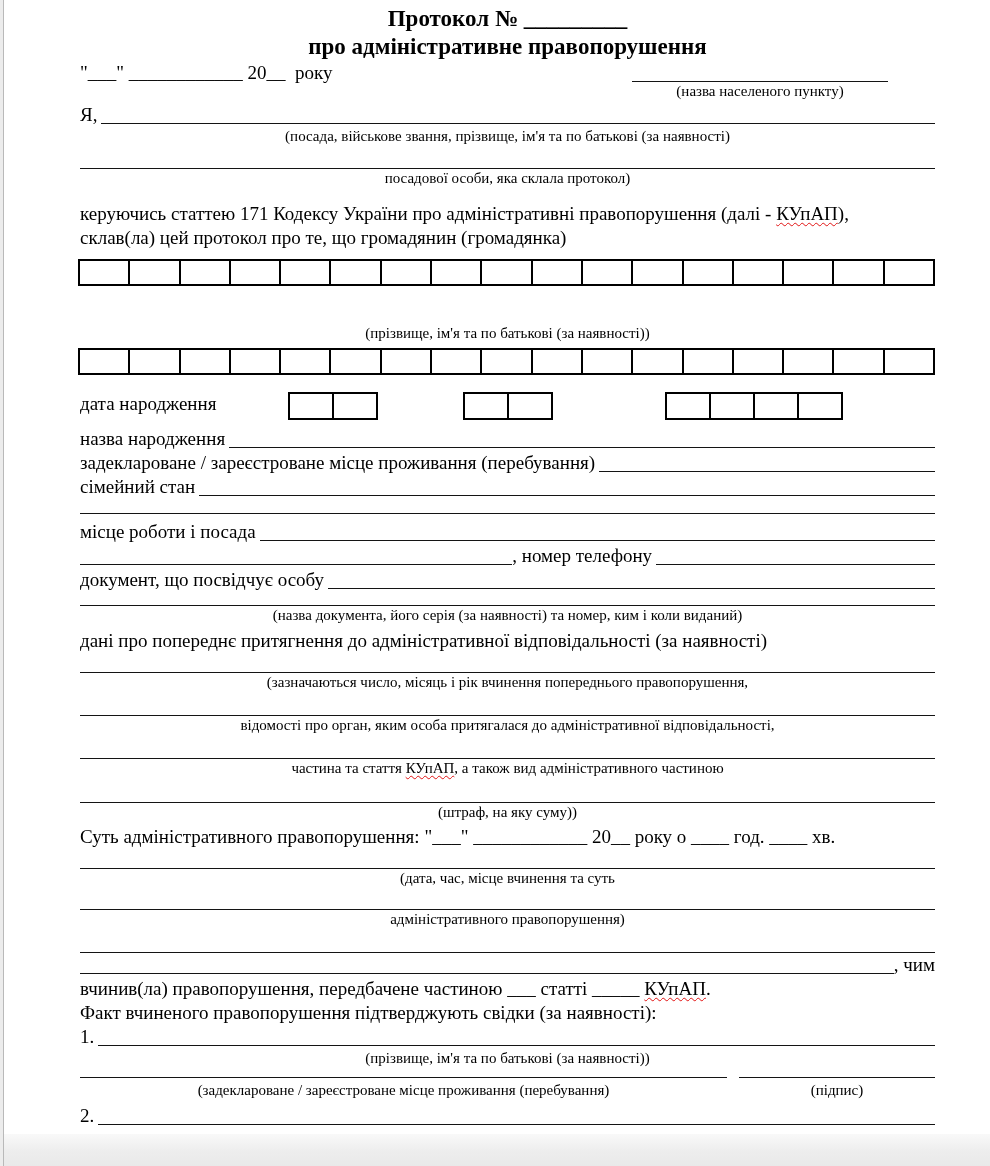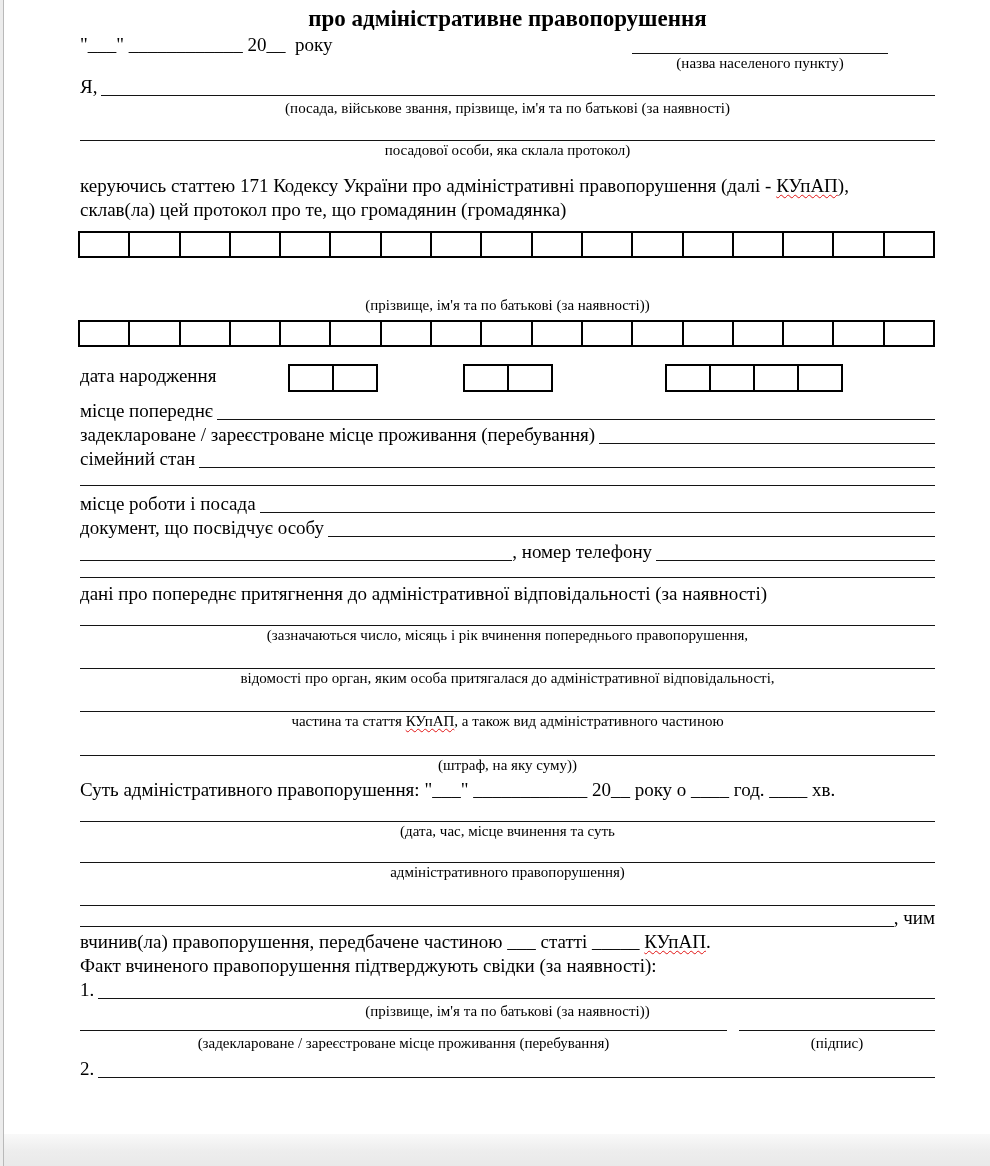--- a/index.html
+++ b/index.html
@@ -67,20 +67,21 @@
   .nowrap{white-space:pre;}
 </style>
 </head>
 <body>
 
 <div class="viewport">
   <div class="left-edge"></div>
 
   <div class="page">
 
+    <div class="title">Протокол № _________</div>
     <div class="title">про адміністративне правопорушення</div>
 
     <div class="row-top">
       <span class="nowrap">"___" ____________ 20__  року</span>
       <div class="right-block">
         <div class="blank"></div>
         <div class="caption">(назва населеного пункту)</div>
       </div>
     </div>
 
@@ -149,47 +150,48 @@
         </div>
       <div class="dgroup" style="margin-left:112px;">
         <div class="dcell"></div>
       <div class="dcell"></div>
           <div class="dcell"></div>
           <div class="dcell"></div>
         </div>
     </div>
 
     <div class="row" style="margin-top:7px;">
-      <span>місце попереднє</span>
+      <span>назва народження</span>
       <span class="fill"></span>
     </div>
     <div class="row">
       <span>задеклароване / зареєстроване місце проживання (перебування)</span>
       <span class="fill"></span>
     </div>
     <div class="row">
       <span>сімейний стан</span>
       <span class="fill"></span>
     </div>
     <div class="hrline" style="height:14px;"></div>
 
     <div class="row" style="margin-top:6px;">
       <span>місце роботи і посада</span>
       <span class="fill"></span>
     </div>
     <div class="row">
-      <span>документ, що посвідчує особу</span>
-      <span class="fill"></span>
-    </div>
-    <div class="row">
       <span class="fill noml" style="flex-grow:1.55;"></span>
       <span>, номер телефону</span>
       <span class="fill"></span>
     </div>
+    <div class="row">
+      <span>документ, що посвідчує особу</span>
+      <span class="fill"></span>
+    </div>
     <div class="hrline" style="height:13px;"></div>
+    <div class="caption">(назва документа, його серія (за наявності) та номер, ким і коли виданий)</div>
 
     <div style="margin-top:4px;">дані про попереднє притягнення до адміністративної відповідальності (за наявності)</div>
     <div class="hrline" style="height:19px;"></div>
     <div class="caption">(зазначаються число, місяць і рік вчинення попереднього правопорушення,</div>
     <div class="hrline" style="height:23px;"></div>
     <div class="caption">відомості про орган, яким особа притягалася до адміністративної відповідальності,</div>
     <div class="hrline" style="height:23px;"></div>
     <div class="caption"><span>частина та стаття </span><span class="sic">КУпАП</span><span>, а також вид адміністративного частиною</span></div>
     <div class="hrline" style="height:24px;"></div>
     <div class="caption">(штраф, на яку суму))</div>

